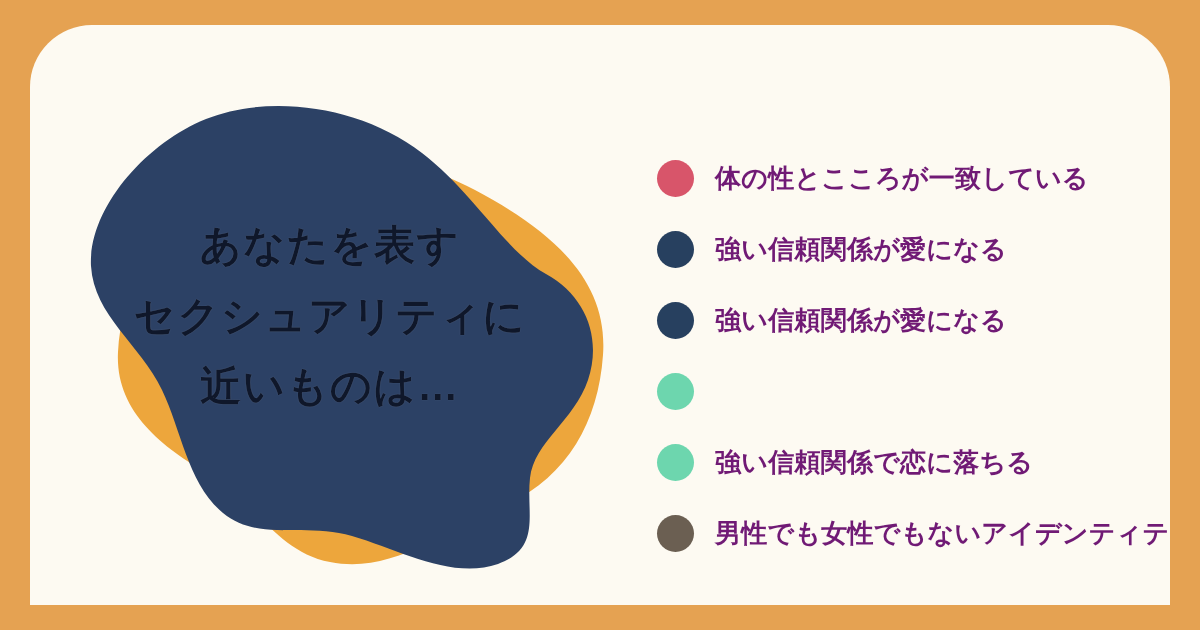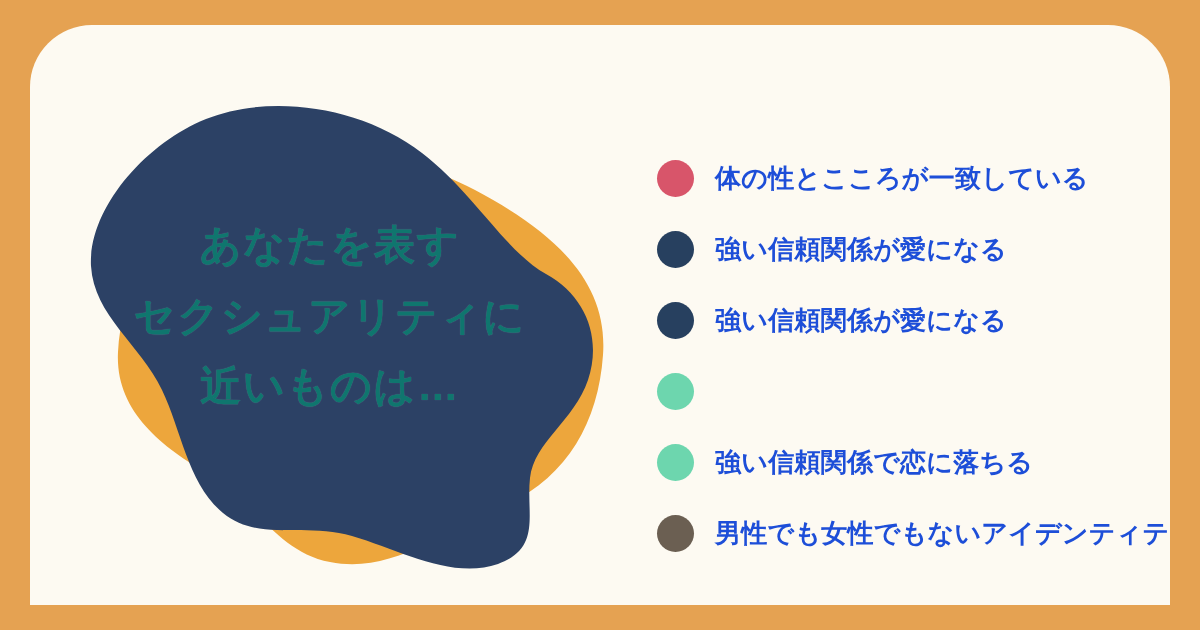--- a/index.html
+++ b/index.html
@@ -45,21 +45,21 @@
   }
   #blob-art svg { display: block; width: 100%; height: 100%; }
 
   
   #headline {
     position: absolute;
     left: 60px;
     top: 185px;
     width: 480px;
     text-align: center;
-    color: #0f766e;
+    color: #0f172a;
     font-size: 41px;
     font-weight: 700;
     line-height: 1.72;
     letter-spacing: 0.04em;
     white-space: pre-line;
     text-shadow: 0 0 1px rgba(255,255,255,0.25);
   }
 
   
   #legend {
@@ -77,21 +77,21 @@
 
   .legend-dot {
     width: 37px;
     height: 37px;
     border-radius: 50%;
     flex: 0 0 37px;
   }
 
   .legend-label {
     margin-left: 21px;
-    color: #1d4ed8;
+    color: #701a75;
     font-size: 26px;
     font-weight: 700;
     letter-spacing: 0.01em;
     white-space: nowrap;
   }
 </style>
 </head>
 <body>
 
 <div id="poster">

